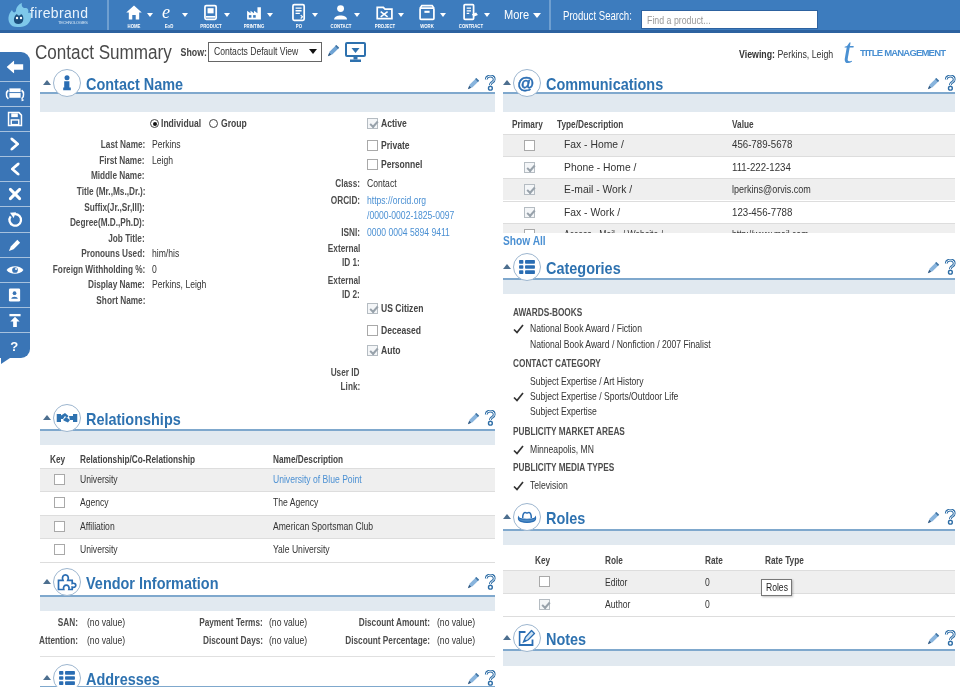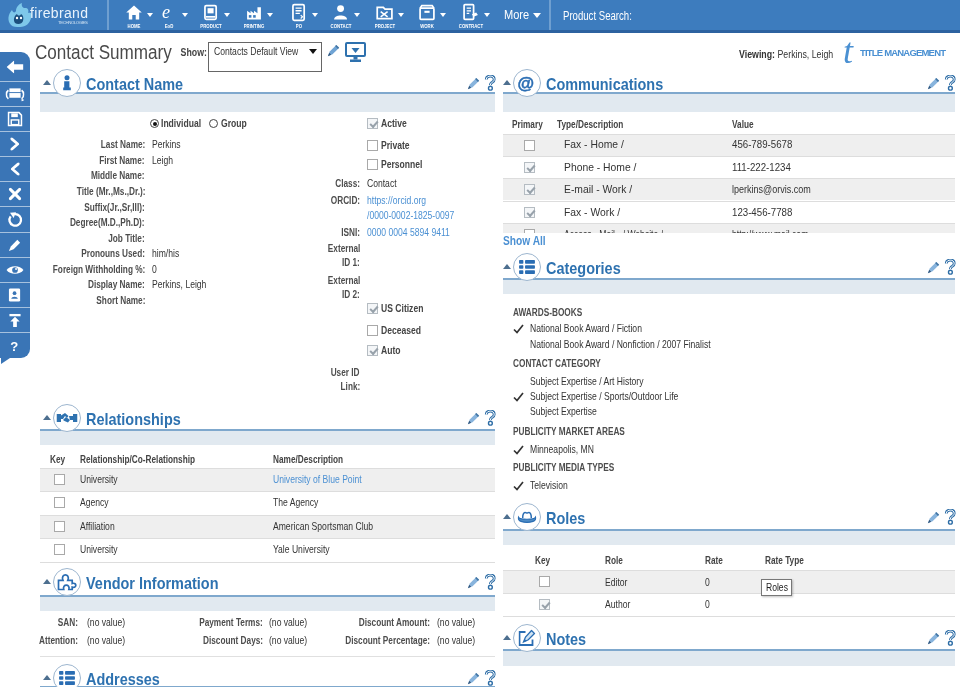--- a/index.html
+++ b/index.html
@@ -14,21 +14,21 @@
 #psearch-label{position:absolute;left:563px;top:9px;color:#fff;font-size:12px;transform:scaleX(.8);transform-origin:0 50%}
 #psearch{position:absolute;left:641px;top:10px;width:177px;height:19px;background:#fff;border:1px solid #2d62a0;font-size:11px;color:#999;padding:3px 5px}
 #psearch span{display:inline-block;transform:scaleX(.8);transform-origin:0 50%}
 #sidebar{position:absolute;left:0;top:52px;width:30px;height:306px;background:#3a75b6;border-radius:0 9px 9px 0}
 #sbtail{position:absolute;left:1px;top:358px;width:0;height:0;border-top:6px solid #3a75b6;border-right:9px solid transparent}
 .sb-cell{position:absolute;left:0;width:30px;border-bottom:1px solid rgba(255,255,255,.55)}
 .sb-cell.last{border-bottom:0}
 .sb-cell svg{position:absolute;left:50%;top:50%;transform:translate(-50%,-50%)}
 #pgtitle{position:absolute;left:35px;top:41px;font-size:20px;color:#4a4a4a;transform:scaleX(.855);transform-origin:0 0;white-space:nowrap}
 #showlab{position:absolute;right:753px;top:46px;font-size:11px;font-weight:bold;color:#444;transform:scaleX(.8);transform-origin:100% 0}
-#showsel{position:absolute;left:208px;top:42px;width:114px;height:30px;border:1px solid #666;background:#fff}
+#showsel{position:absolute;left:208px;top:42px;width:114px;height:20px;border:1px solid #666;background:#fff}
 #showsel .tx{position:absolute;left:5px;top:2px;font-size:11px;color:#333;white-space:nowrap;transform:scaleX(.78);transform-origin:0 0}
 #showsel .arr{position:absolute;right:4px;top:6px;width:0;height:0;border-left:4.5px solid transparent;border-right:4.5px solid transparent;border-top:5.5px solid #111}
 #viewing{position:absolute;left:739px;top:48px;font-size:11px;color:#333;white-space:nowrap;transform:scaleX(.8);transform-origin:0 0}
 .tri-up{position:absolute;width:0;height:0;border-left:4px solid transparent;border-right:4px solid transparent;border-bottom:5px solid #4d6f8f}
 .circ{position:absolute;width:28px;height:28px;border-radius:50%;border:1.5px solid #9db6cf;background:#fff;z-index:3}
 .circ svg{position:absolute;left:50%;top:50%;transform:translate(-50%,-50%)}
 .ptitle{position:absolute;font-size:17px;font-weight:bold;color:#2e72b0;line-height:20px;white-space:nowrap;transform:scaleX(.85);transform-origin:0 0;z-index:4}
 .hline{position:absolute;height:2px;background:#7fa8cd}
 .hbar{position:absolute;background:#e1e9f0}
 .flab{position:absolute;font-size:11px;line-height:13px;font-weight:bold;color:#4d4d4d;white-space:nowrap;transform:scaleX(.75);transform-origin:100% 0}
@@ -52,20 +52,21 @@
 #tooltip{position:absolute;left:761px;top:579px;width:31px;height:17px;background:#fff;border:1px solid #777;box-shadow:1px 1px 2px rgba(0,0,0,.25);z-index:5}
 #tooltip span{position:absolute;left:4px;top:1px;font-size:11px;color:#222;transform:scaleX(.78);transform-origin:0 0}
 </style>
 </head>
 <body>
 <div id="topnav">
     <div class="dark"></div>
     <div id="logosep"></div>
     <div id="searchsep"></div>
 <div id="psearch-label">Product Search:</div>
+    <div id="psearch"><span>Find a product...</span></div>
 <svg class="abs" style="left:4px;top:1px" width="100" height="29" viewBox="0 0 100 29">
  <path d="M7 24 C3 20 4 13 8 9 C9 12 11 12 12 10 C12 6 15 3 18 2 C17 5 19 7 21 7 C24 7 25 9 24 12 C28 11 29 14 27 17 C26 22 22 26 16 26 C12 26 9 26 7 24 Z" fill="#7ec8ea"></path>
  <path d="M11 22 C9 19 10 15 13 13 C14 15 16 15 17 13 C19 14 20 17 19 20 C18 23 14 24 11 22 Z" fill="#1b4f7d"></path>
  <circle cx="13" cy="17" r="1.2" fill="#fff"></circle>
       <circle cx="17" cy="17" r="1.2" fill="#fff"></circle>
  <text x="26" y="17" font-family="Liberation Sans" font-size="14" fill="#e9f3fc" textLength="58">firebrand</text>
  <text x="54" y="23" font-family="Liberation Sans" font-size="4.4" fill="#cfe2f3" textLength="30">TECHNOLOGIES</text>
 </svg>
 
 <div class="nav-item" style="left:112px">

